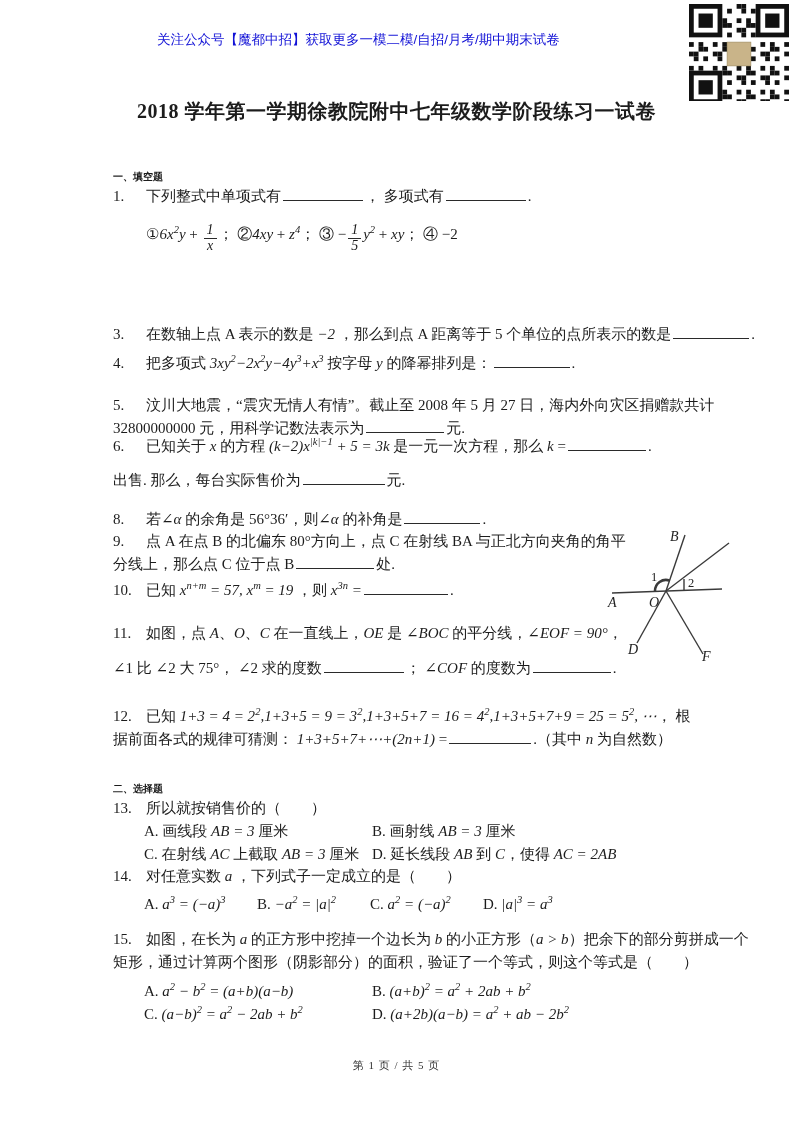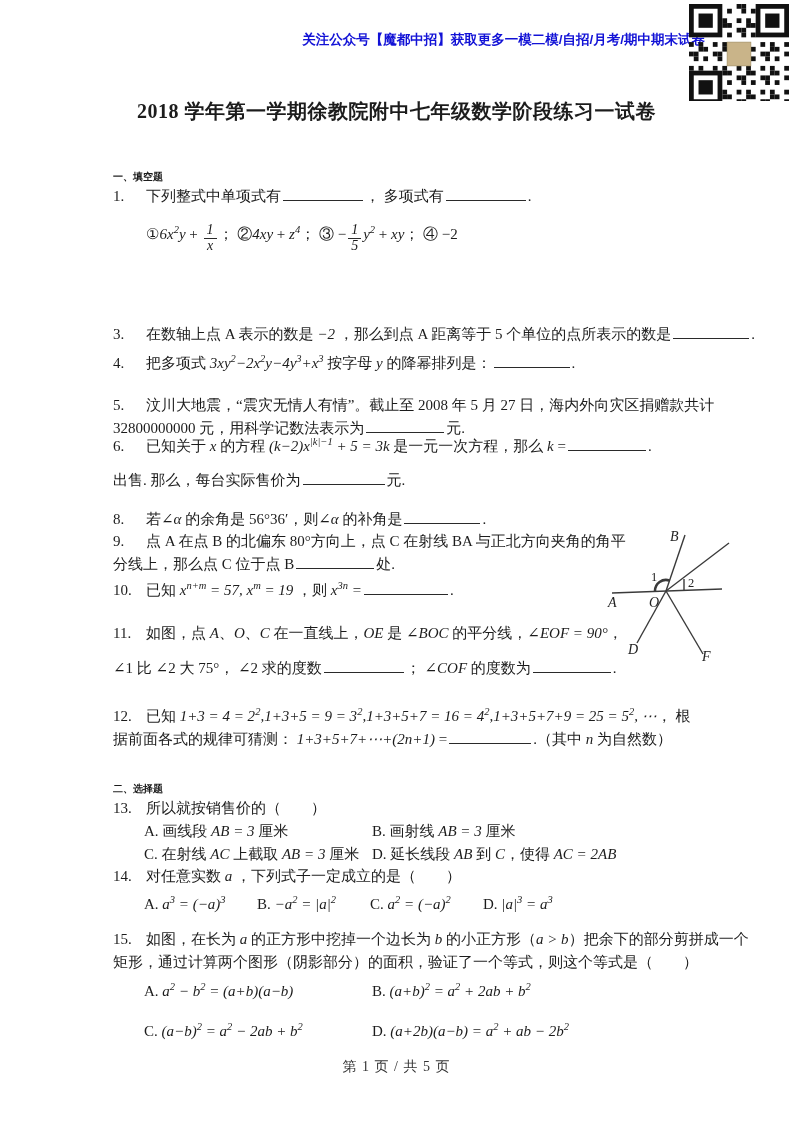--- a/index.html
+++ b/index.html
@@ -1,20 +1,20 @@
 <!DOCTYPE html>
 <html><head>
 <meta charset="utf-8">
 <style>
   html,body{margin:0;padding:0;background:#9a9a9a;}
   .page{position:relative;width:793px;height:1122px;background:#ffffff;overflow:hidden;
         font-family:"Liberation Serif","DejaVu Serif",serif;color:#1c1c1c;font-size:15px;}
-  .notice{position:absolute;top:31px;left:0;right:88px;text-align:right;
+  .notice{position:absolute;top:31px;left:0;right:76px;text-align:center;
           font-family:"Liberation Sans","DejaVu Sans",sans-serif;
-          font-weight:bold;font-size:13.5px;}
+          font-weight:normal;font-size:13.5px;}
   .qr{position:absolute;top:4px;right:4px;width:100px;height:97px;}
   .doc-title{position:absolute;top:98px;left:0;right:0;text-align:center;
              font-weight:bold;font-size:20px;letter-spacing:0.5px;}
   .content{position:absolute;top:163px;left:113px;width:648px;height:920px;}
   .content>div{position:absolute;left:0;width:648px;}
   .sec{font-weight:bold;font-size:10px;line-height:23px;}
   .line{line-height:23px;white-space:nowrap;}
   .qnum{display:inline-block;width:33px;}
   .mi{font-style:italic;}
   sup{font-size:10.5px;font-style:italic;line-height:0;}
@@ -33,27 +33,27 @@
   #sec1{top:2px}   #q1{top:22px}   #q2{top:109px}  #q3{top:160px}
   #q4{top:189px}   #q5{top:231px}  #q6{top:272px}  #q7{top:306px}
   #q8{top:345px}   #q9{top:367px}  #q10{top:416px} #q11{top:459px}
   #q12{top:542px}  #sec2{top:614px}#q13{top:634px} #q14{top:702px}
   #q15{top:765px}
   #q2 .line+.line{margin-top:5px}
   #q11 .line+.line{margin-top:12px}
   #q12 .line+.line{}
   #q14 .line+.line{margin-top:5px}
   #q15 .line:nth-child(3){margin-top:6px}
-  #q15 .line:nth-child(4){margin-top:17px}
+  #q15 .line:nth-child(4){}
   .figure{position:absolute;left:598px;top:527px;width:197px;height:150px;}
   .figure text{font-family:"Liberation Serif","DejaVu Serif",serif;}
   .flabel{font-style:italic;font-size:14px;fill:#222;}
   .fnum{font-size:12.5px;fill:#222;}
   .footer{position:absolute;top:1058px;left:0;right:0;text-align:center;
-          font-size:14px;letter-spacing:1px;color:#333;}
+          font-size:11px;letter-spacing:1px;color:#333;}
 </style>
 </head>
 <body>
 
 <div class="page">
 
   <div class="notice" style="color: rgb(18, 18, 214);">关注公众号【魔都中招】获取更多一模二模/自招/月考/期中期末试卷</div>
 
   <svg class="qr" viewBox="0 0 100 97" aria-hidden="true">
     <g id="qr-modules">

